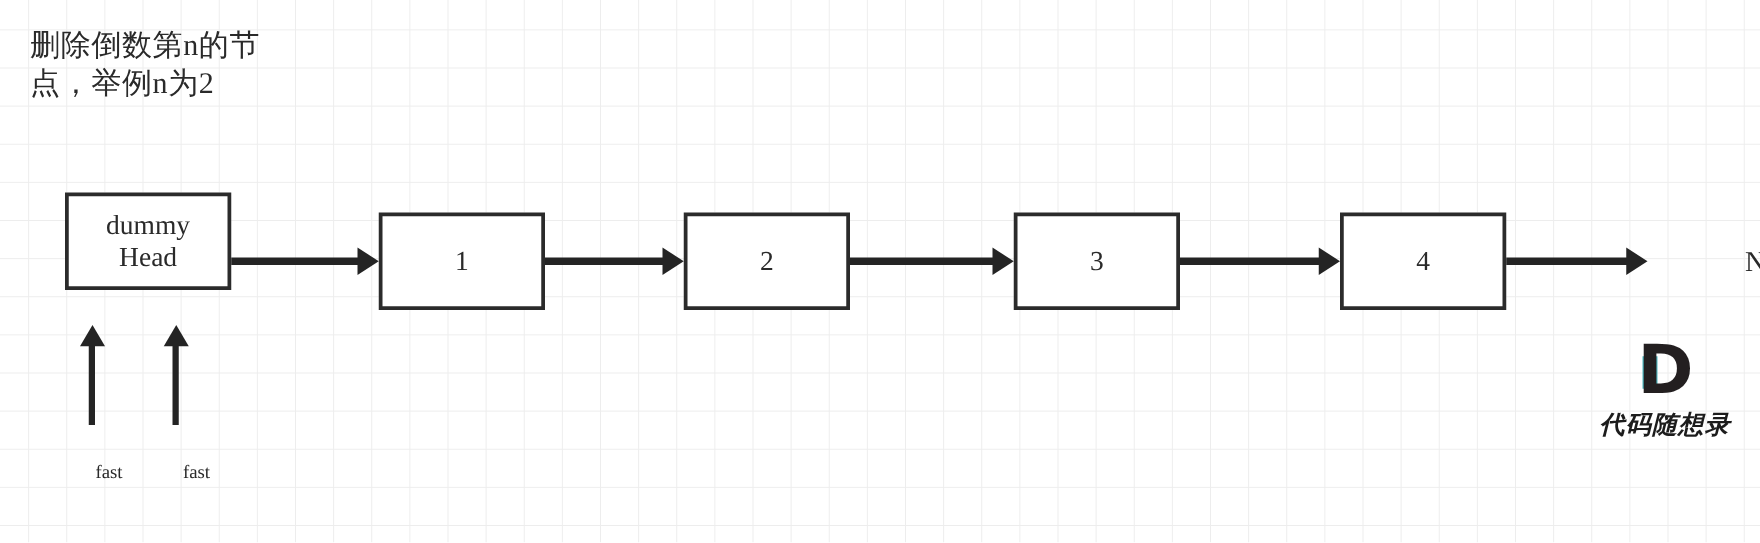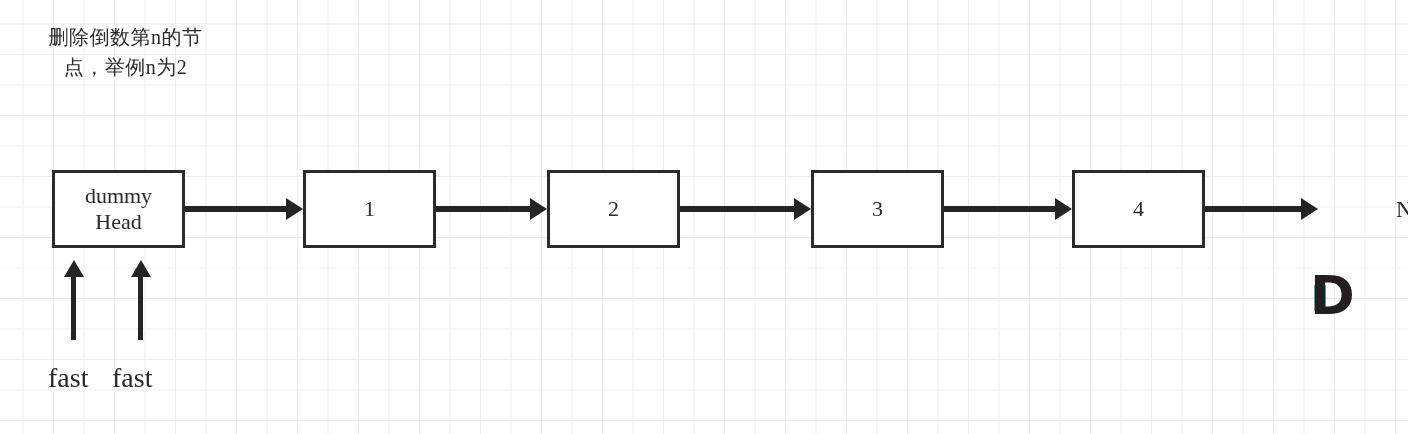--- a/index.html
+++ b/index.html
@@ -19,25 +19,24 @@
     background-size: 30.5px 30.5px;
     background-position: -8px -7px;
     overflow: hidden;
     font-family: "Liberation Serif", "DejaVu Serif", serif;
     color: #2b2b2b;
   }
 
   
   #title {
     position: absolute;
-    left: 8px;
+    left: 24px;
     top: 22px;
     width: 235px;
-    text-align: center;
-    font-size: 20px;
+    font-size: 24px;
     line-height: 30px;
     color: #2a2a2a;
     white-space: pre-line;
     letter-spacing: 0.5px;
   }
 
   
   .node {
     position: absolute;
     box-sizing: border-box;
@@ -85,24 +84,24 @@
     left: 50%;
     transform: translateX(-50%);
     width: 0;
     height: 0;
     border-left: 10px solid transparent;
     border-right: 10px solid transparent;
     border-bottom: 17px solid #242424;
   }
   .ptr-label {
     position: absolute;
-    font-size: 28px;
+    font-size: 15px;
     line-height: 24px;
     color: #2a2a2a;
-    text-align: left;
+    text-align: right;
     white-space: nowrap;
   }
 
   
   #tail-null {
     position: absolute;
     left: 1396px;
     top: 196px;
     font-size: 23px;
     line-height: 28px;
@@ -157,21 +156,21 @@
   }
 </style>
 </head>
 <body>
 
 <div id="canvas">
 
   <div id="title">删除倒数第n的节
 点，举例n为2</div>
 
-  <div class="node" style="left:52px; top:170px; width:133px; height:78px;">
+  <div class="node" style="left:52px; top:154px; width:133px; height:78px;">
     <span>dummy
 Head</span>
   </div>
   <div class="node" style="left:303px; top:170px; width:133px; height:78px;">
     <span>1</span>
   </div>
   <div class="node" style="left:547px; top:170px; width:133px; height:78px;">
     <span>2</span>
   </div>
   <div class="node" style="left:811px; top:170px; width:133px; height:78px;">
@@ -193,15 +192,16 @@
   <div class="ptr-arrow" style="left:138px; top:275px; height:65px;"></div>
   <div class="ptr-label" style="left:112px; top:366px; width:56px;">fast</div>
 
   <div id="tail-null">NULL</div>
 
   <div id="logo">
     <div id="logo-mark">
       <div id="logo-bar"></div>
       <div id="logo-d">D</div>
     </div>
+    <div id="logo-text">代码随想录</div>
   </div>
 
 </div>
 
 </body></html>

